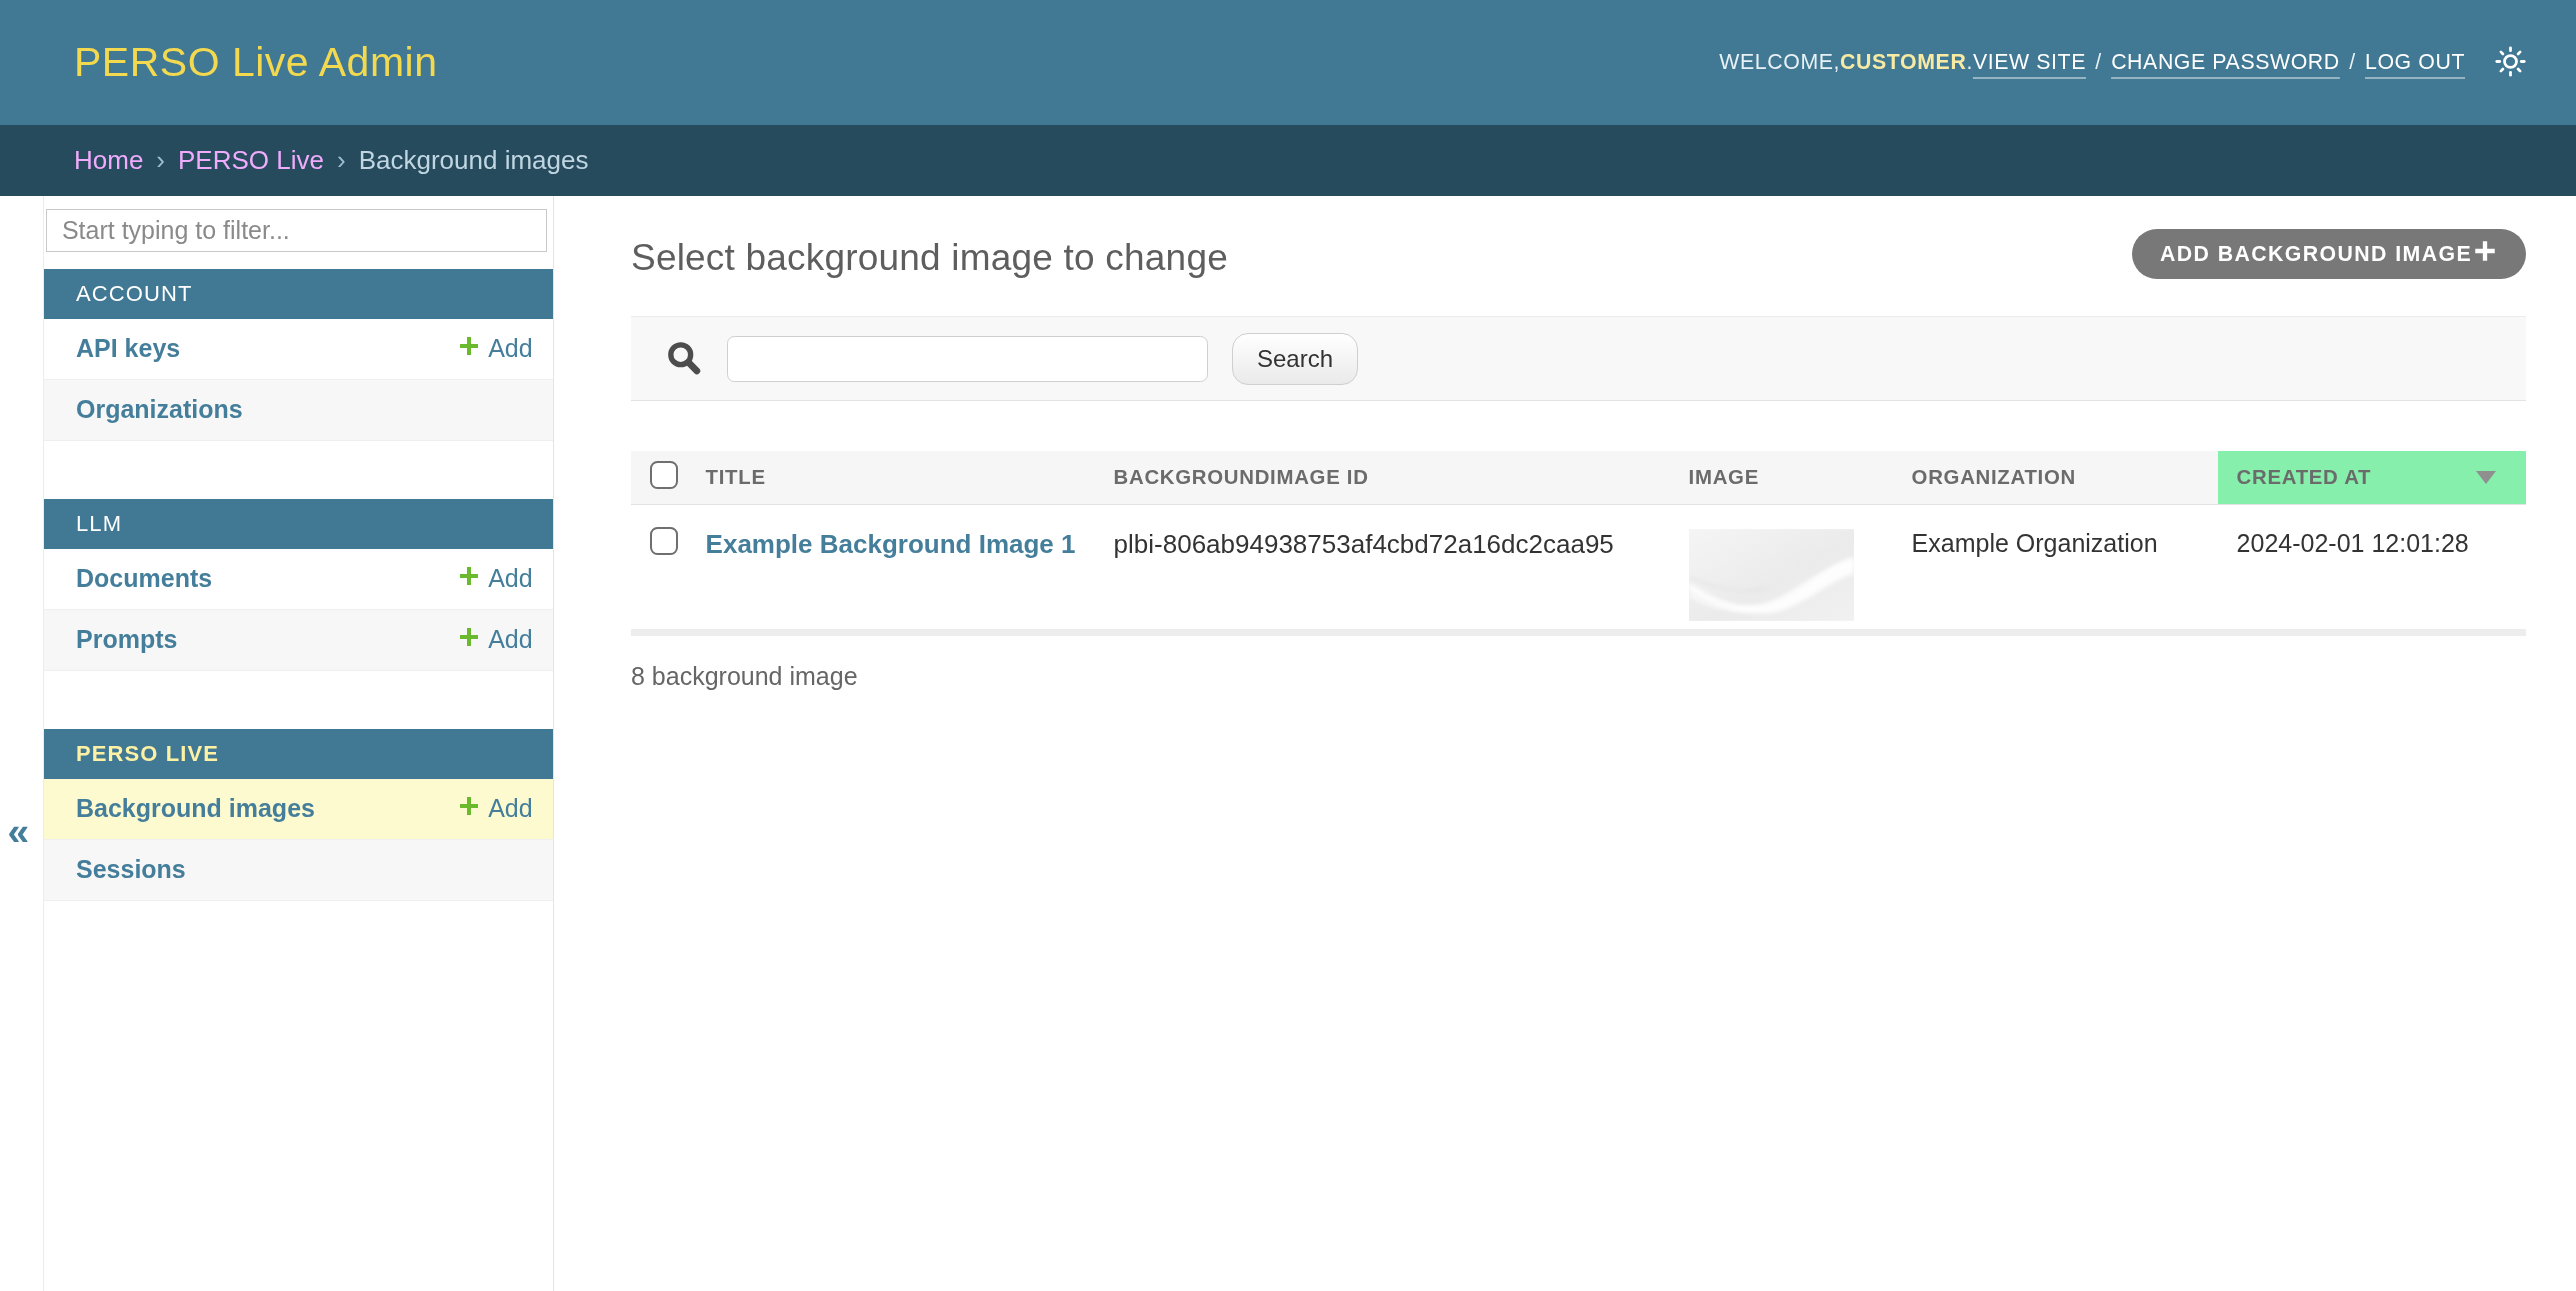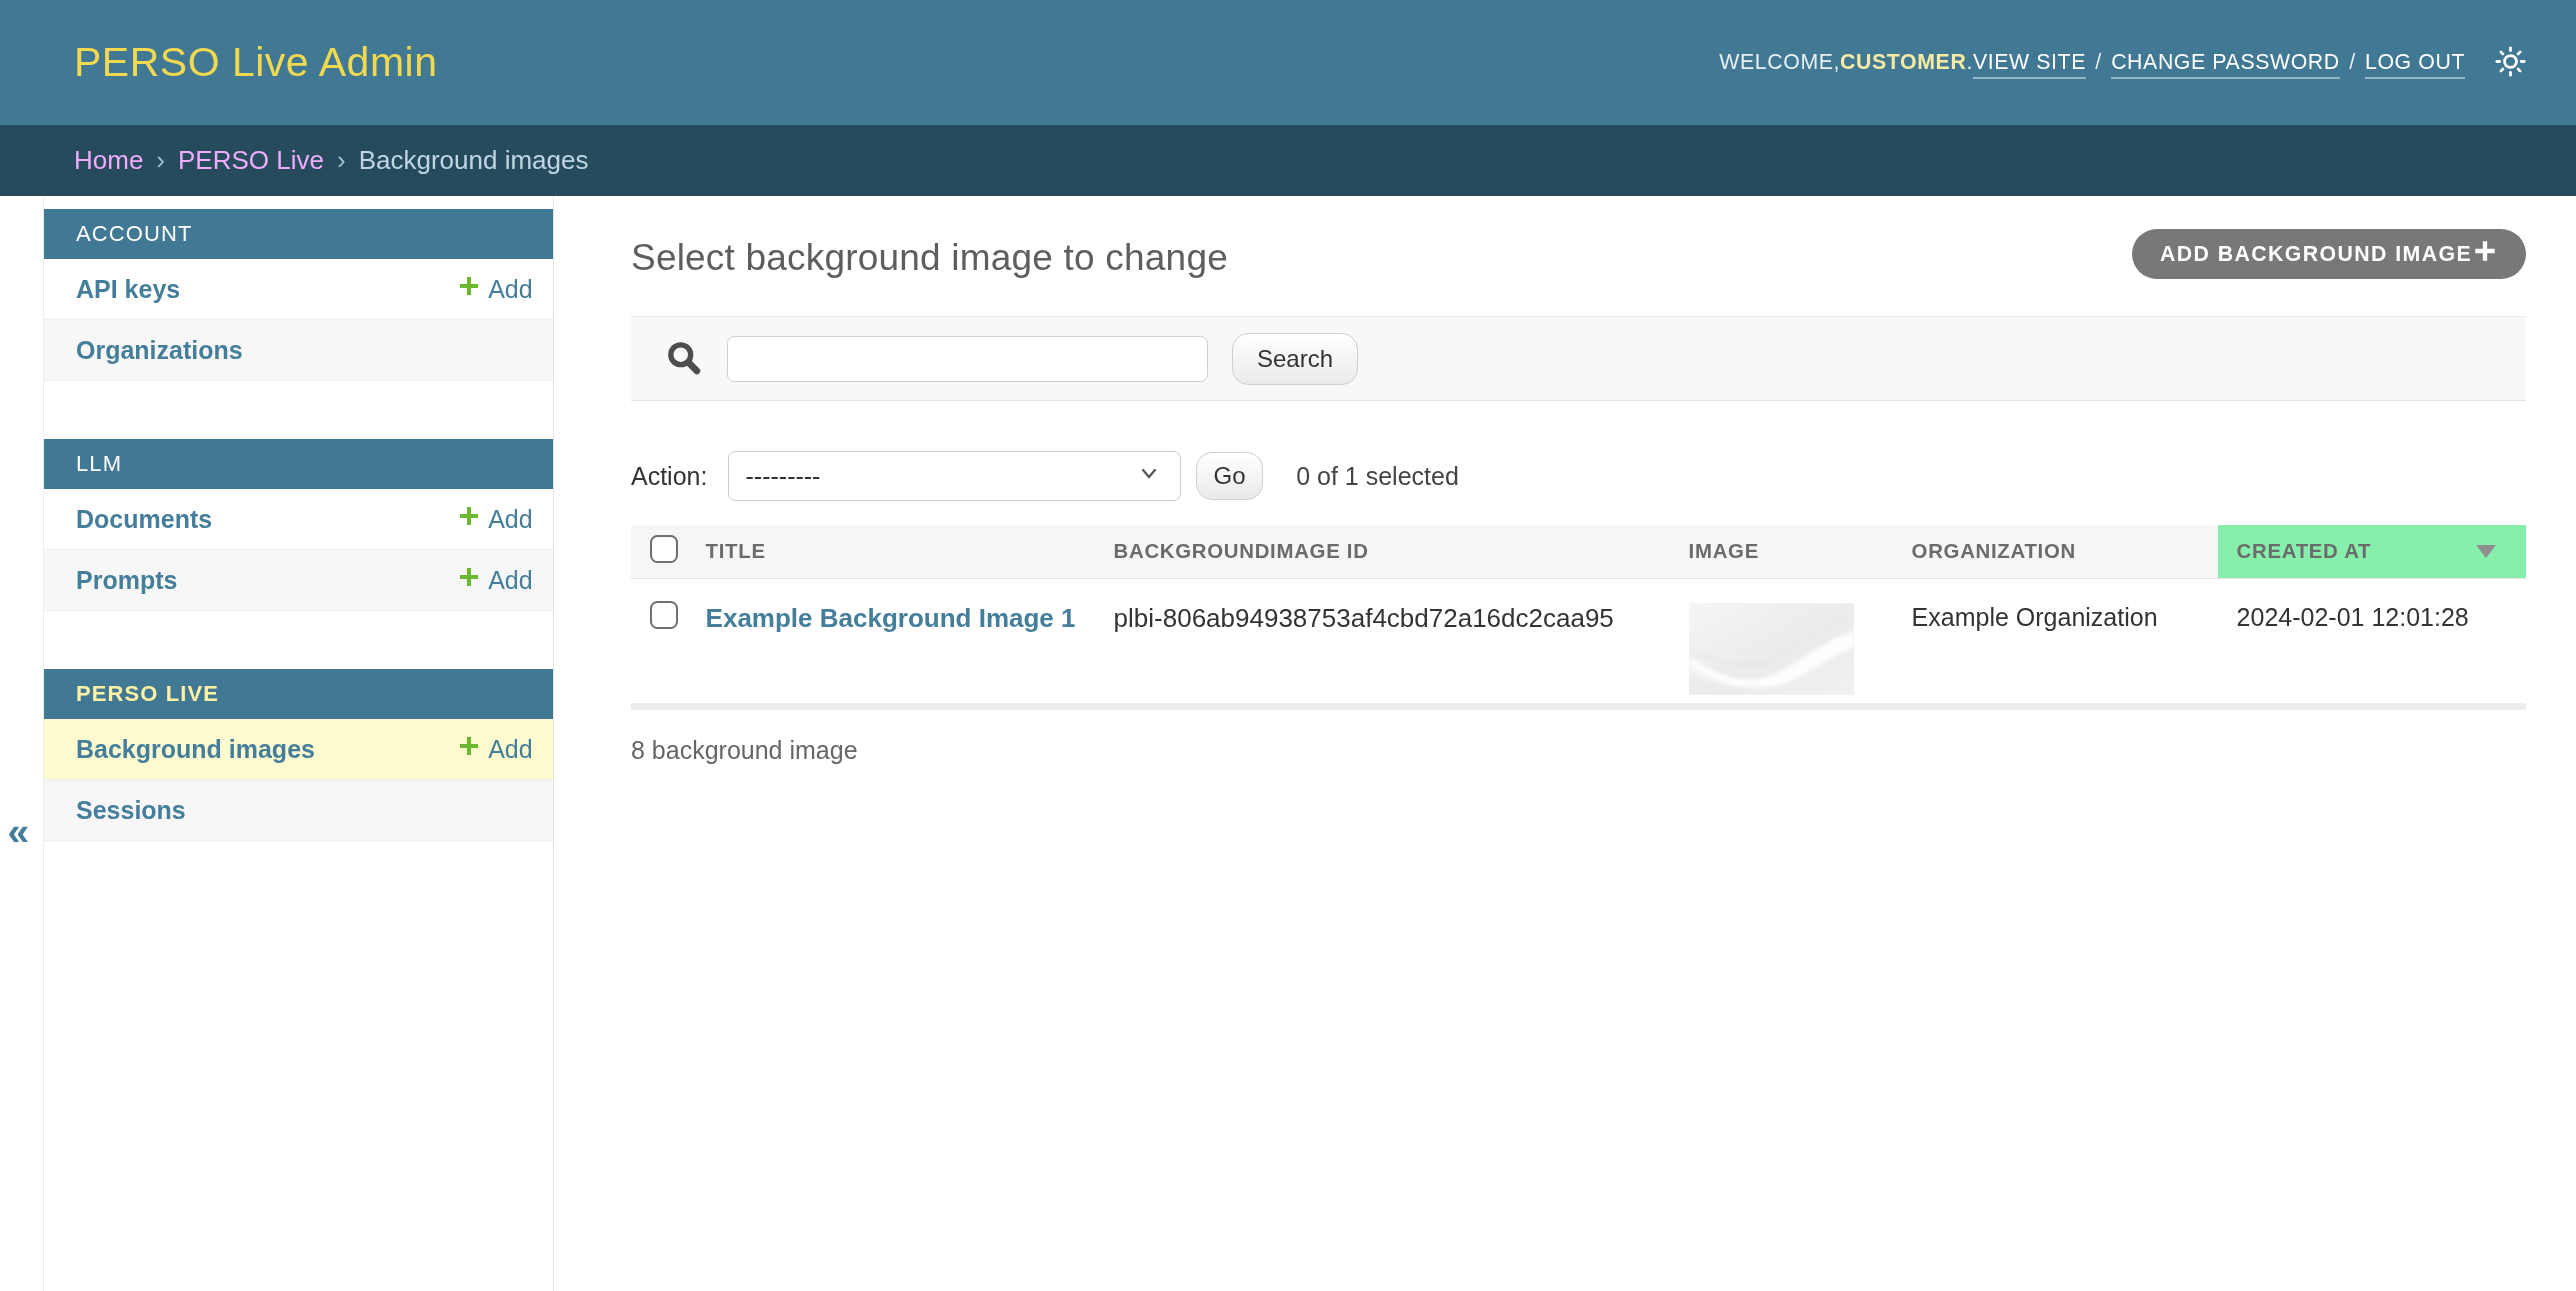--- a/index.html
+++ b/index.html
@@ -172,20 +172,21 @@
 
 <div id="layout">
 
   <div id="nav-gutter">
     <span id="nav-collapse">
       <span>«</span>
     </span>
   </div>
 
   <div id="nav-sidebar">
+    <input id="nav-filter" type="text" placeholder="Start typing to filter..." style="">
 
     <div class="nav-module">
       <div class="nav-caption">ACCOUNT</div>
       <div class="nav-row">
         <a class="model-link">API keys</a>
         <a class="addlink">
           <span><svg width="24" height="24" viewBox="0 0 24 24">
                 <path d="M10 3h4v7h7v4h-7v7h-4v-7H3v-4h7z" fill="#6bb92d"></path>
               </svg></span>
           <span>Add</span>
@@ -248,33 +249,20 @@
       <span>
         <svg width="39" height="39" viewBox="0 0 24 24" fill="none" stroke="#4d4d4d" stroke-linecap="round">
           <circle cx="10.3" cy="10.3" r="6.1" stroke-width="3.3"></circle>
           <line x1="15.2" y1="15.2" x2="20.2" y2="20.2" stroke-width="4.2"></line>
         </svg>
       </span>
       <input id="searchbar" type="text" value="" style="">
       <button class="btn">Search</button>
     </div>
 
-    <div id="actions-row">
-      <span class="action-label">Action:</span>
-      <div class="fake-select">
-        <span>---------</span>
-        <span>
-          <svg width="24" height="24" viewBox="0 0 24 24" fill="none" stroke="#555" stroke-width="2.2" stroke-linecap="round">
-              <polyline points="6,9 12,16 18,9"></polyline>
-            </svg>
-        </span>
-      </div>
-      <button class="btn" id="go-btn">Go</button>
-      <span class="action-counter">0 of 1 selected</span>
-    </div>
 
     <table class="changelist">
       <colgroup>
         <col class="c-check">
           <col class="c-title">
           <col class="c-id">
           <col class="c-img">
           <col class="c-org">
           <col class="c-created">
       </colgroup>

